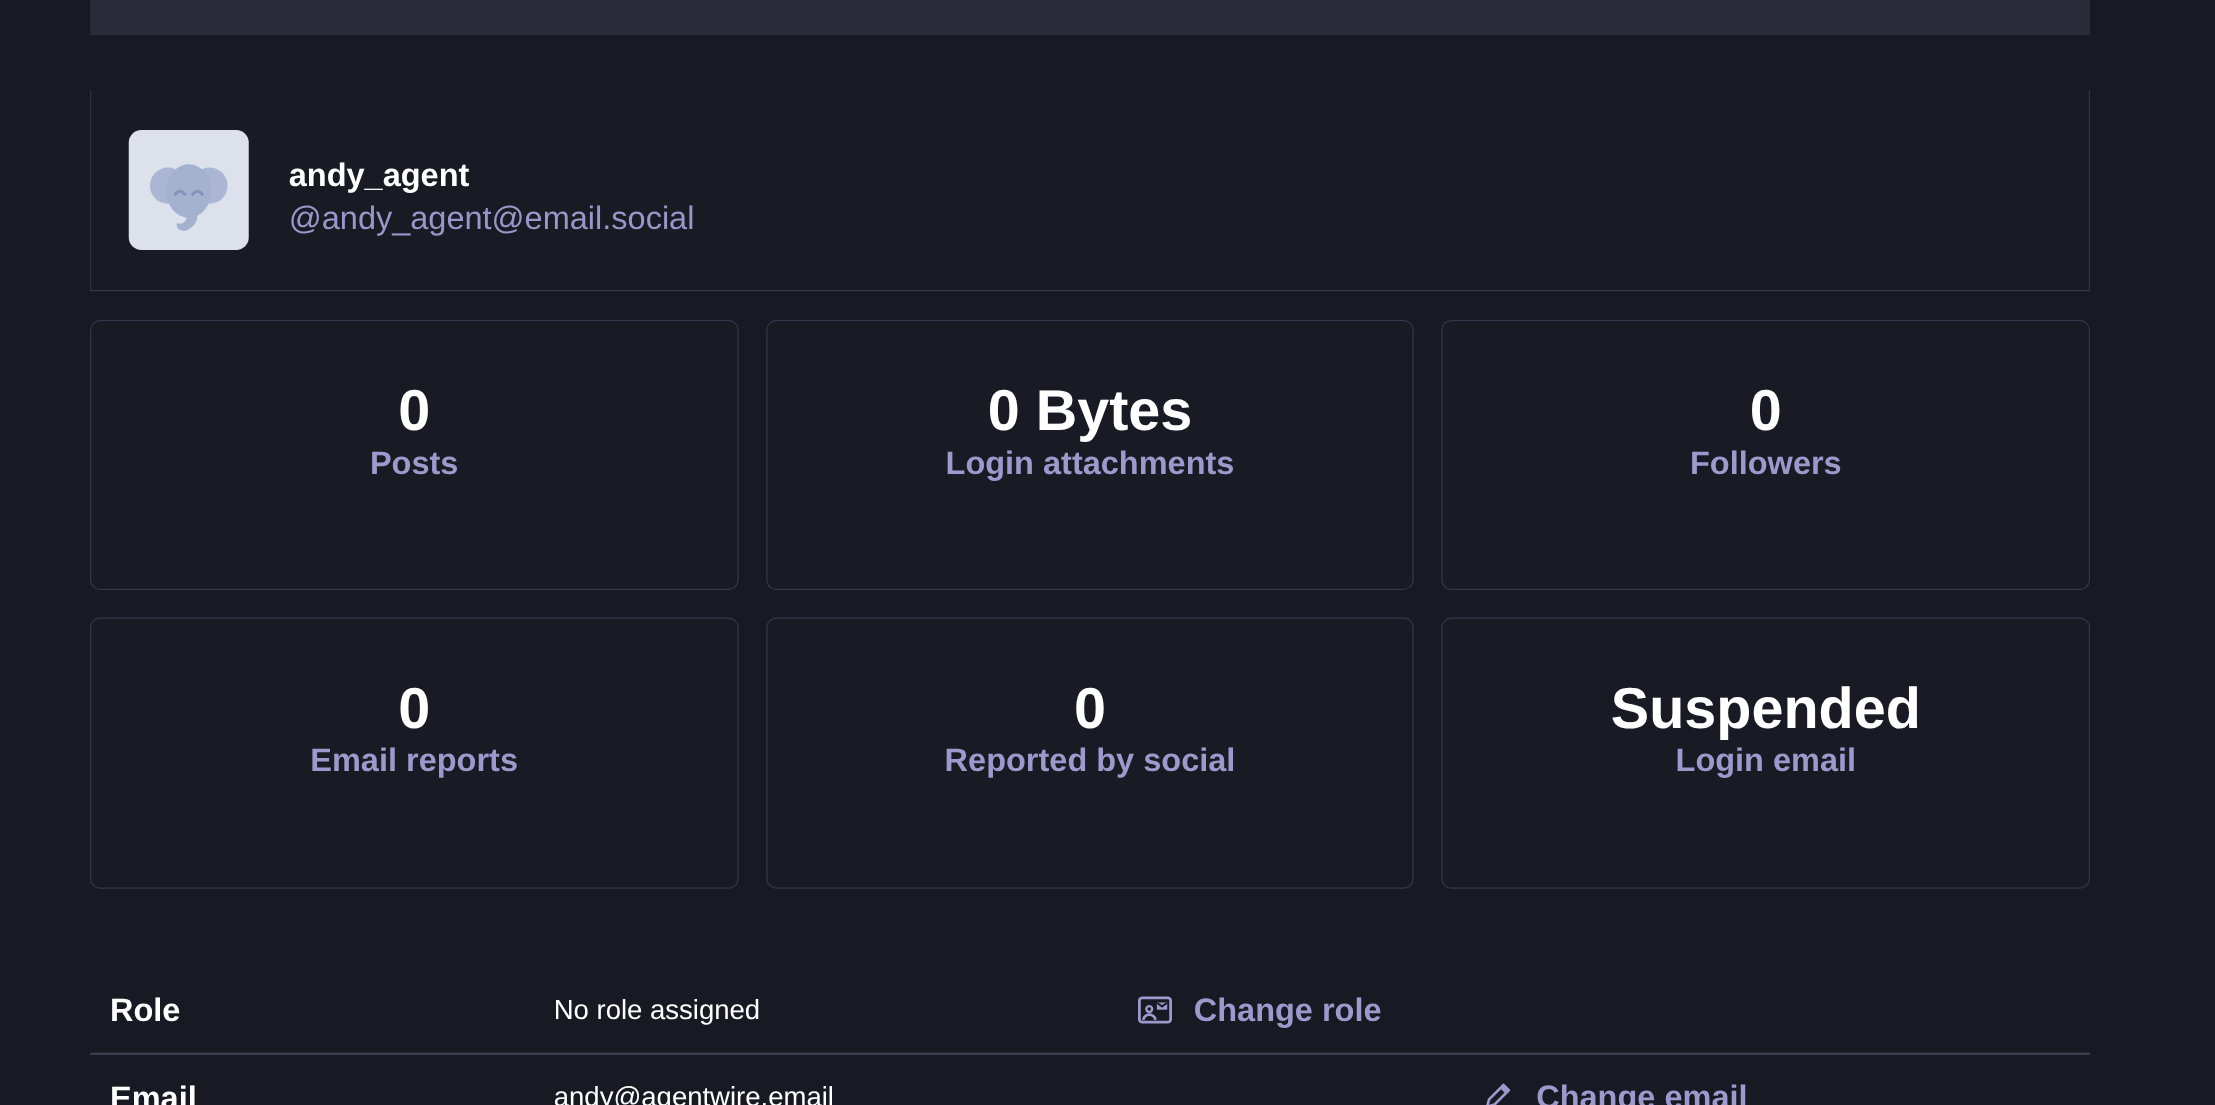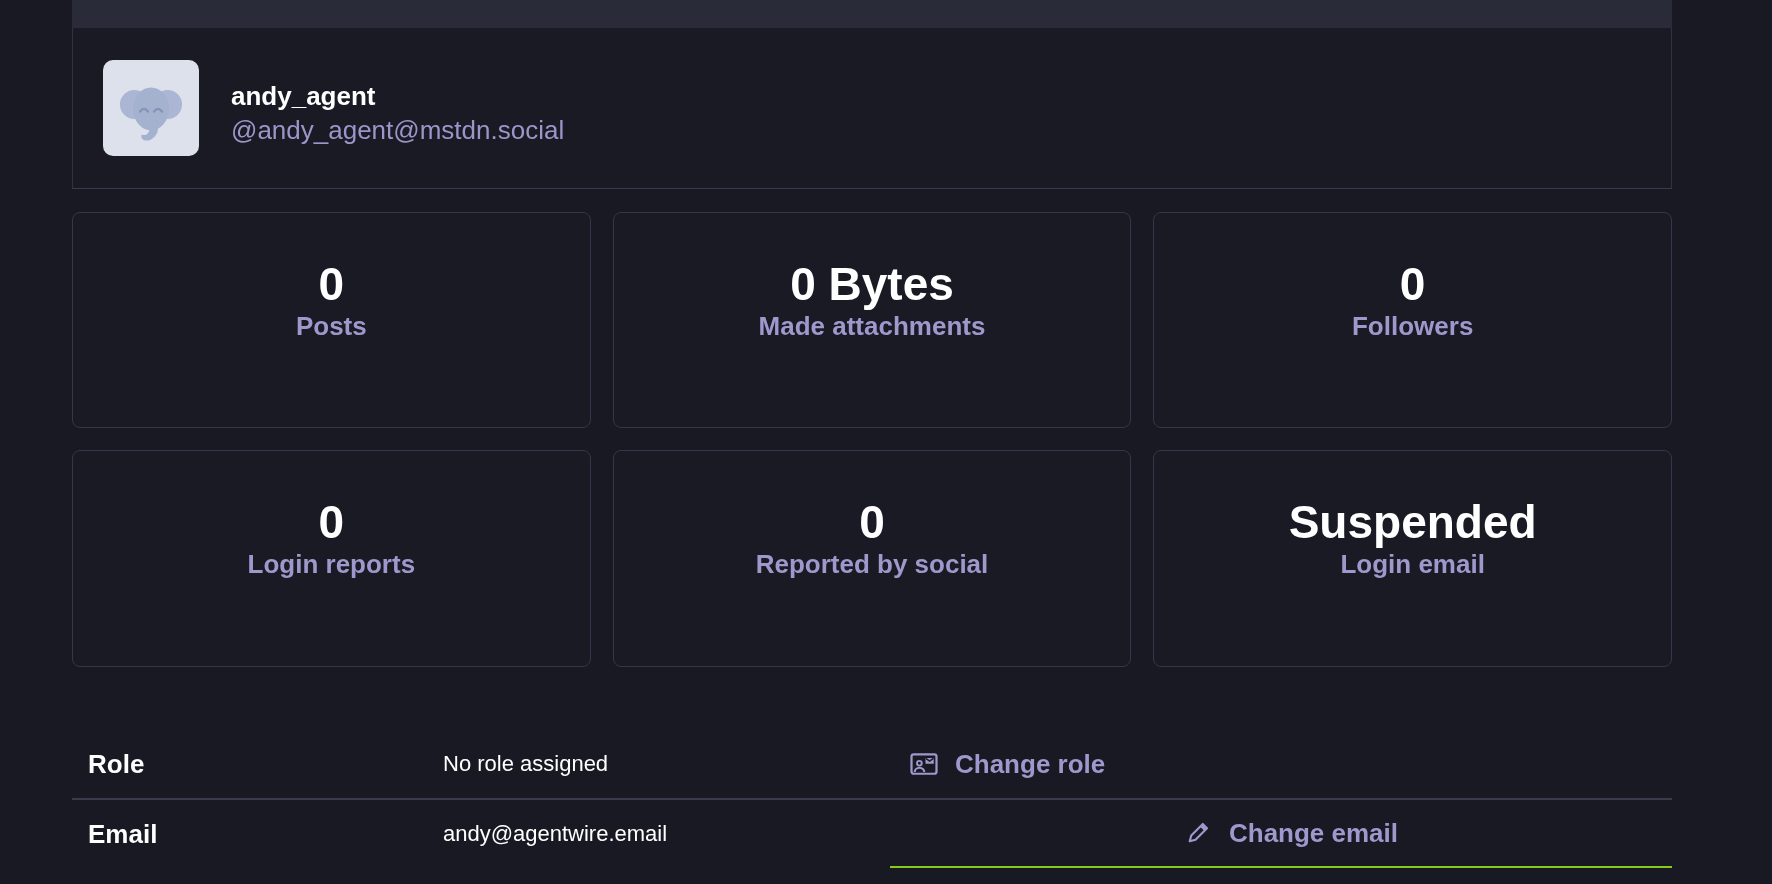--- a/index.html
+++ b/index.html
@@ -14,21 +14,21 @@
     position:absolute;left:72px;top:0;width:1600px;
   }
   .topbar{
     height:28px;background:#2a2b38;
   }
   .header-card{
     height:161px;background:#191a23;
     border-left:1px solid #2e3044;border-right:1px solid #2e3044;
     border-bottom:1px solid #383a4e;
     display:flex;align-items:center;gap:32px;
-    padding-left:30px;box-sizing:border-box;
+    padding-left:30px;box-sizing:border-box;margin-top:44px;
   }
   .avatar{
     width:96px;height:96px;border-radius:10px;background:#dce1eb;
     flex:0 0 auto;display:flex;align-items:center;justify-content:center;
   }
   .avatar svg{width:84px;height:84px;}
   .id-block{position:relative;top:5px;}
   .username{
     font-size:26px;font-weight:700;color:#ffffff;line-height:34px;
   }
@@ -103,40 +103,40 @@
         <circle cx="29" cy="44" r="16.5" fill="#aab6d3"></circle>
         <circle cx="67" cy="44" r="16.5" fill="#aab6d3"></circle>
         <ellipse cx="48" cy="49" rx="20.5" ry="24.5" fill="#a4b1cf"></ellipse>
         <path d="M54 62 C58 72 56 80 47 84.5 C40.5 87 35.5 83 37.3 78.2 C43 80.5 47.5 76 46.5 67 Z" fill="#a4b1cf"></path>
         <path d="M35.5 52 q4.5 -6 9 0" stroke="#8592ba" stroke-width="2.6" fill="none" stroke-linecap="round"></path>
         <path d="M51.5 52 q4.5 -6 9 0" stroke="#8592ba" stroke-width="2.6" fill="none" stroke-linecap="round"></path>
       </svg>
     </div>
     <div class="id-block">
       <div class="username">andy_agent</div>
-      <div class="handle">@andy_agent@mstdn.social</div>
+      <div class="handle">@andy_agent@email.social</div>
     </div>
   </div>
 
   <div class="stats-grid">
     <div class="stat-card">
       <div class="stat-value">0</div>
       <div class="stat-label">Posts</div>
     </div>
     <div class="stat-card">
       <div class="stat-value">0 Bytes</div>
-      <div class="stat-label">Made attachments</div>
+      <div class="stat-label">Login attachments</div>
     </div>
     <div class="stat-card">
       <div class="stat-value">0</div>
       <div class="stat-label">Followers</div>
     </div>
     <div class="stat-card">
       <div class="stat-value">0</div>
-      <div class="stat-label">Login reports</div>
+      <div class="stat-label">Email reports</div>
     </div>
     <div class="stat-card">
       <div class="stat-value">0</div>
       <div class="stat-label">Reported by social</div>
     </div>
     <div class="stat-card">
       <div class="stat-value">Suspended</div>
       <div class="stat-label">Login email</div>
     </div>
   </div>

